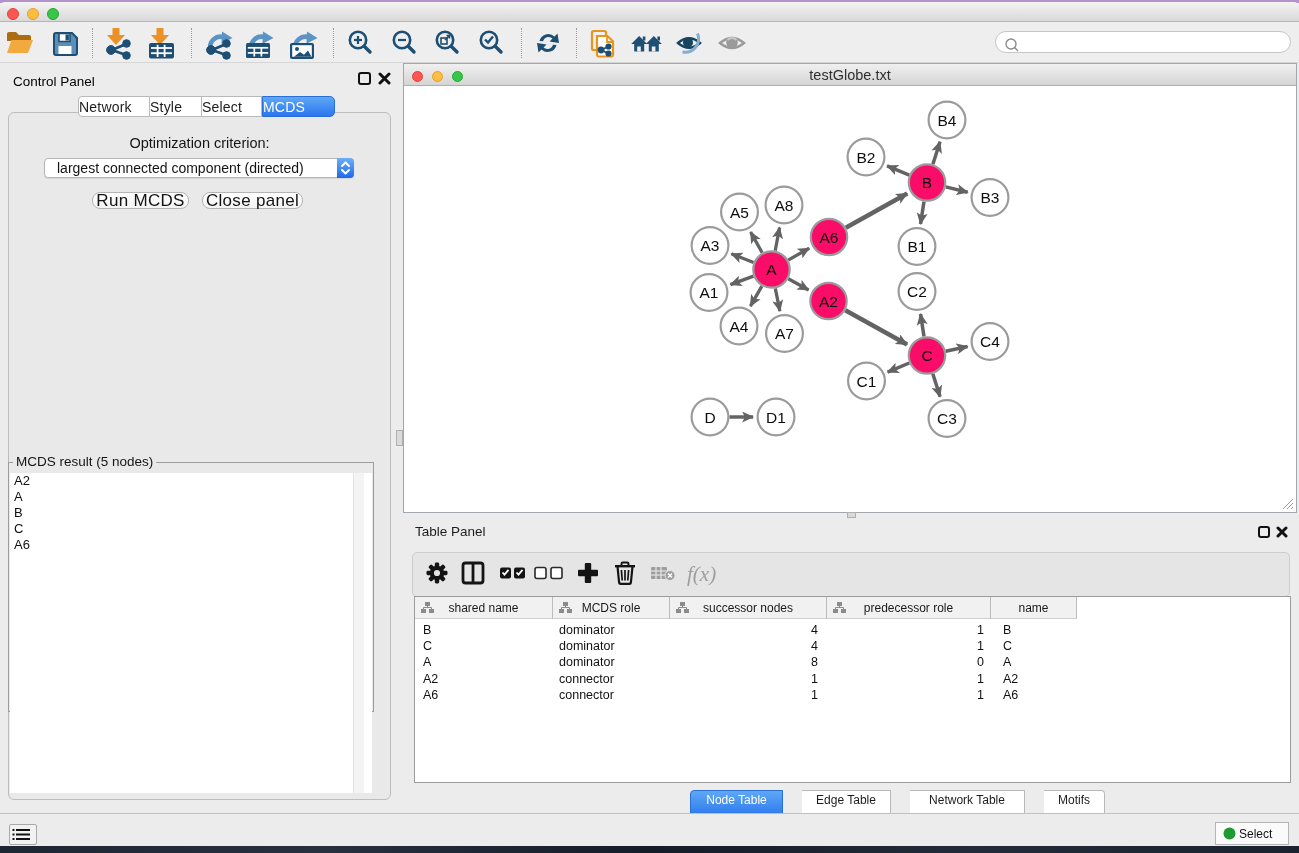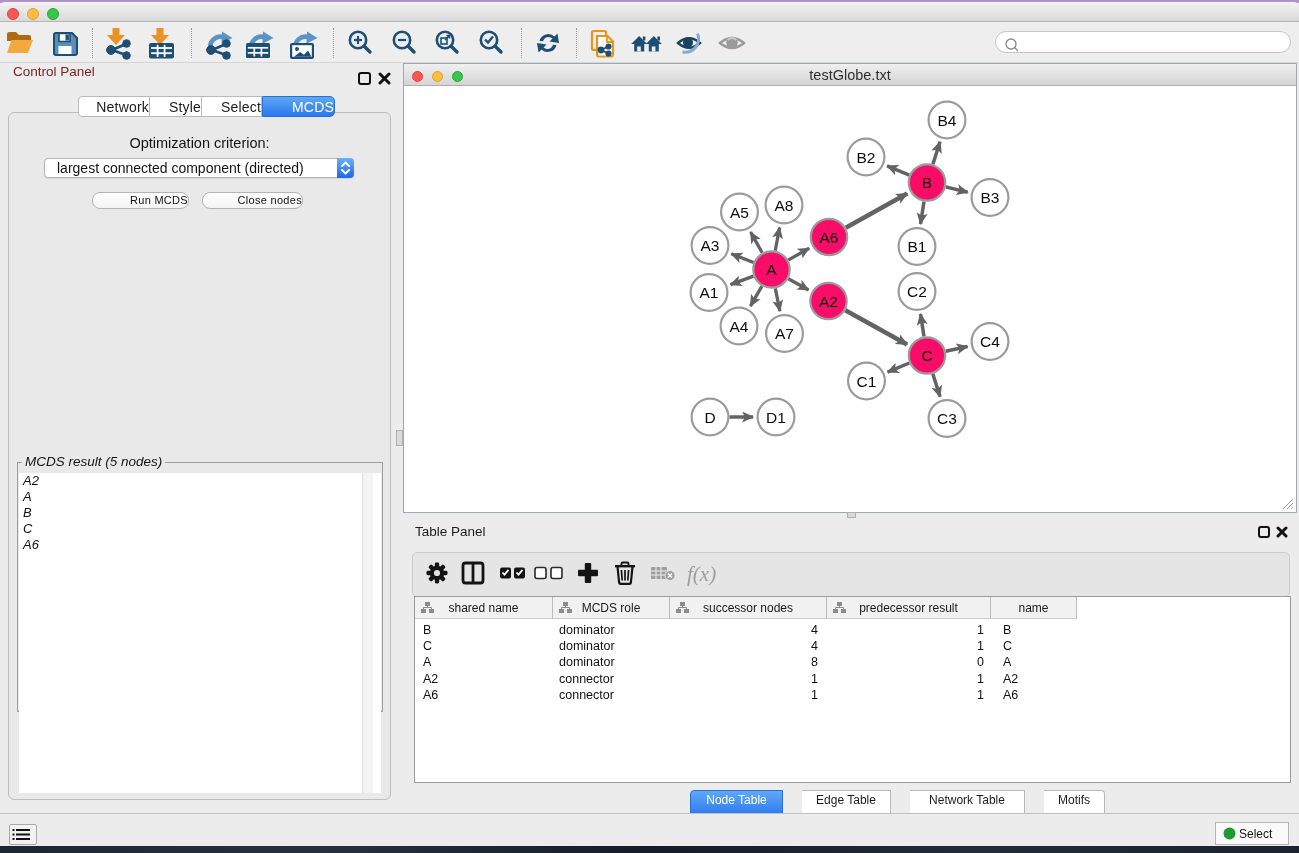--- a/index.html
+++ b/index.html
@@ -23,40 +23,40 @@
 
 
 #toolbar { left:0; top:22px; width:1299px; height:41px; background:#eeeeee;
   border-bottom:1px solid #d6d6d6; }
 .tsep { position:absolute; top:6px; height:30px; width:0;
   border-left:1px dotted #9a9a9a; }
 #searchbox { position:absolute; left:995px; top:9px; width:296px; height:22px;
   background:#fff; border:1px solid #c6c6c6; border-radius:11px; }
 
 
-#cp-title { left:13px; top:64px; font-size:13.5px; color:#7f1d1d; }
+#cp-title { left:13px; top:74px; font-size:13.5px; color:#000000; }
 #cp-box { left:8px; top:112px; width:383px; height:688px; background:#e9e9e9;
   border:1px solid #bdbdbd; border-radius:6px; }
 .tabrow { position:absolute; display:flex; }
 .tab { height:21px; line-height:20px; font-size:14px; letter-spacing:.2px; color:#1c1c1c;
-  background:#fff; border:1px solid #b9b9b9; border-left:none; text-align:right; }
+  background:#fff; border:1px solid #b9b9b9; border-left:none; text-align:left; }
 .tab.first { border-left:1px solid #b9b9b9; border-radius:4px 0 0 4px; }
 .tab.sel { background:linear-gradient(#5fa8f5,#2a76ee); color:#fff; border:1px solid #2a6fd8;
   border-radius:0 5px 5px 0; }
 #opt-label { left:8px; top:135px; width:383px; text-align:center; font-size:14.5px; color:#141414; }
 #dropdown { left:44px; top:158px; width:310px; height:20px; background:#fff;
   border:1px solid #b6b6b6; border-radius:4px; font-size:14px; color:#131313;
   line-height:18px; padding-left:12px; box-shadow:0 1px 1px rgba(0,0,0,.08); }
 #dd-btn { position:absolute; right:-1px; top:-1px; width:17px; height:20px;
   background:linear-gradient(#6cb0f8,#1d67ee); border-radius:0 4px 4px 0; }
 .btn { position:absolute; height:17px; background:linear-gradient(#ffffff,#f3f3f3);
-  border:1px solid #b4b4b4; border-radius:8px; font-size:11px; letter-spacing:.3px; color:#131313;
-  text-align:right; line-height:15px; }
-
-#fs { left:17px; top:462px; width:366px; height:250px; border:1px solid #9d9d9d;font-style:italic; }
+  border:1px solid #b4b4b4; border-radius:8px; font-size:17px; letter-spacing:.3px; color:#131313;
+  text-align:center; line-height:15px; }
+
+#fs { left:8px; top:462px; width:366px; height:250px; border:1px solid #9d9d9d; }
 #fs-legend { position:absolute; left:4px; top:-9px; background:#e9e9e9; padding:0 3px;
   font-size:13.5px; color:#141414; }
 #fs-list { position:absolute; left:1px; top:10px; width:362px; height:320px; background:#fff; }
 #fs-list .it { padding-left:4px; font-size:13px; line-height:16px; color:#101010; }
 #fs-scroll { position:absolute; right:8px; top:0px; width:11px; height:320px;
   background:#f4f4f4; border-left:1px solid #e2e2e2; }
 
 
 #nw { left:403px; top:63px; width:894px; height:450px; background:#fff;
   border:1px solid #a2a7ad; }
@@ -277,21 +277,21 @@
 <div class="abs" id="opt-label">Optimization criterion:</div>
 <div class="abs" id="dropdown">largest connected component (directed)
   <div id="dd-btn">
     <svg width="17" height="20">
         <path d="M5 8 L8.5 4.5 L12 8" fill="none" stroke="#fff" stroke-width="2" stroke-linecap="round" stroke-linejoin="round"></path>
     <path d="M5 12 L8.5 15.5 L12 12" fill="none" stroke="#fff" stroke-width="2" stroke-linecap="round" stroke-linejoin="round"></path>
       </svg>
   </div>
 </div>
 <div class="btn" style="left:92px;top:192px;width:97px;">Run MCDS</div>
-<div class="btn" style="left:202px;top:192px;width:101px;">Close nodes</div>
+<div class="btn" style="left:202px;top:192px;width:101px;">Close panel</div>
 <div class="abs" id="fs">
   <div id="fs-legend">MCDS result (5 nodes)</div>
   <div id="fs-list">
     <div class="it">A2</div>
       <div class="it">A</div>
       <div class="it">B</div>
     <div class="it">C</div>
       <div class="it">A6</div>
     <div id="fs-scroll"></div>
   </div>
@@ -442,21 +442,21 @@
     </g>
 
     <text x="274" y="28" font-family="Liberation Serif" font-style="italic" font-size="21" fill="#9e9e9e">f(x)</text>
   </svg>
 </div>
 <div class="abs" id="tbl">
   <div id="tbl-head">
     <div class="hcell" style="left:0;width:138px;">shared name</div>
     <div class="hcell" style="left:138px;width:117px;">MCDS role</div>
     <div class="hcell" style="left:255px;width:157px;">successor nodes</div>
-    <div class="hcell" style="left:412px;width:164px;">predecessor result</div>
+    <div class="hcell" style="left:412px;width:164px;">predecessor role</div>
     <div class="hcell" style="left:576px;width:86px;">name</div>
     <svg width="662" height="22" style="position:absolute;left:0;top:0">
       <g fill="#8b8b8b">
         <g transform="translate(6,5)">
             <rect x="4" y="0" width="5" height="4"></rect>
             <rect x="0" y="7" width="5" height="4"></rect>
             <rect x="8" y="7" width="5" height="4"></rect>
             <path d="M6.5 4 v2 M2.5 7 v-1.5 h8 V7" stroke="#8b8b8b" fill="none"></path>
           </g>
         <g transform="translate(144,5)">

